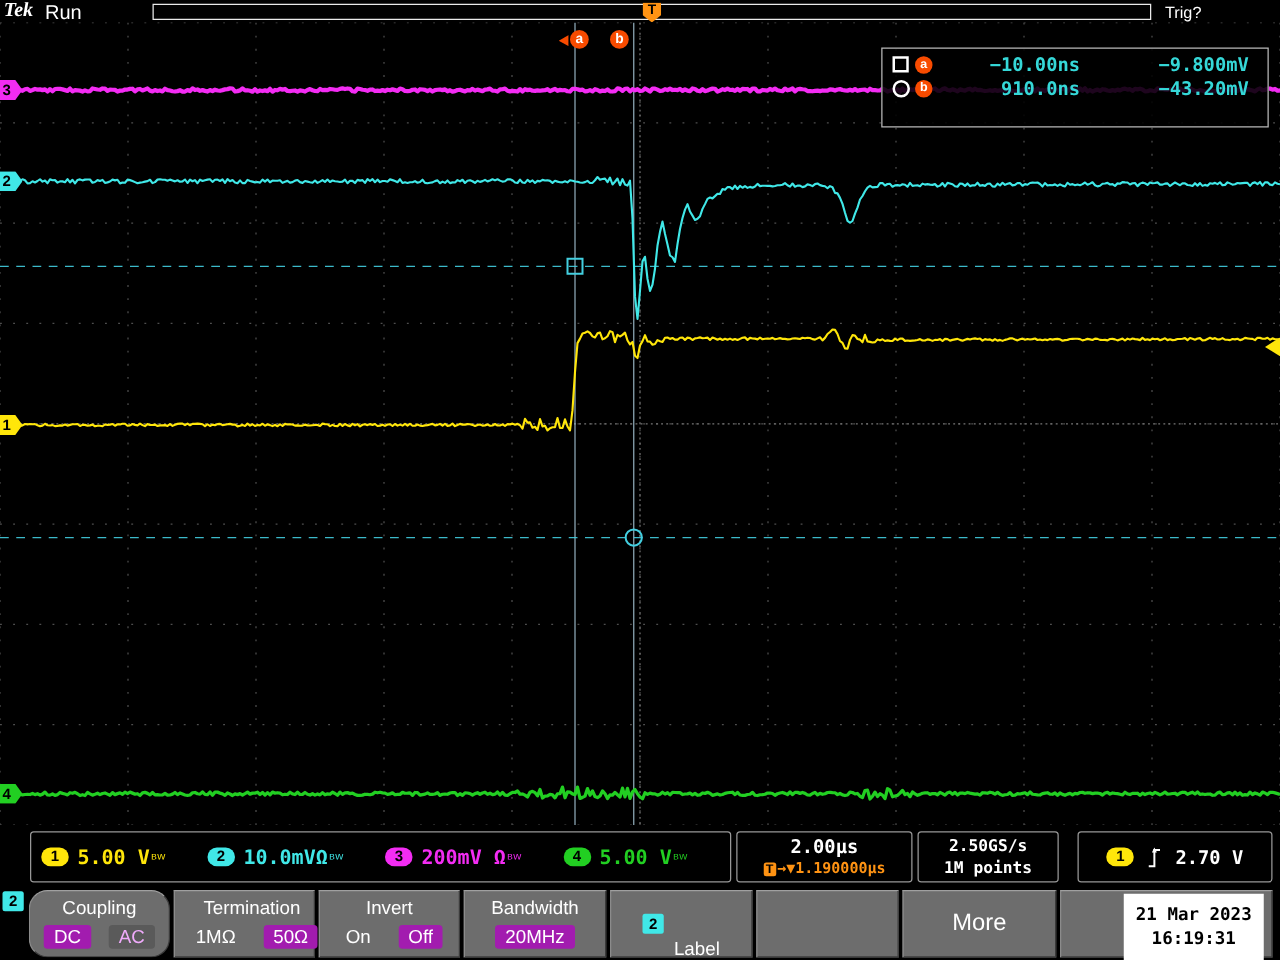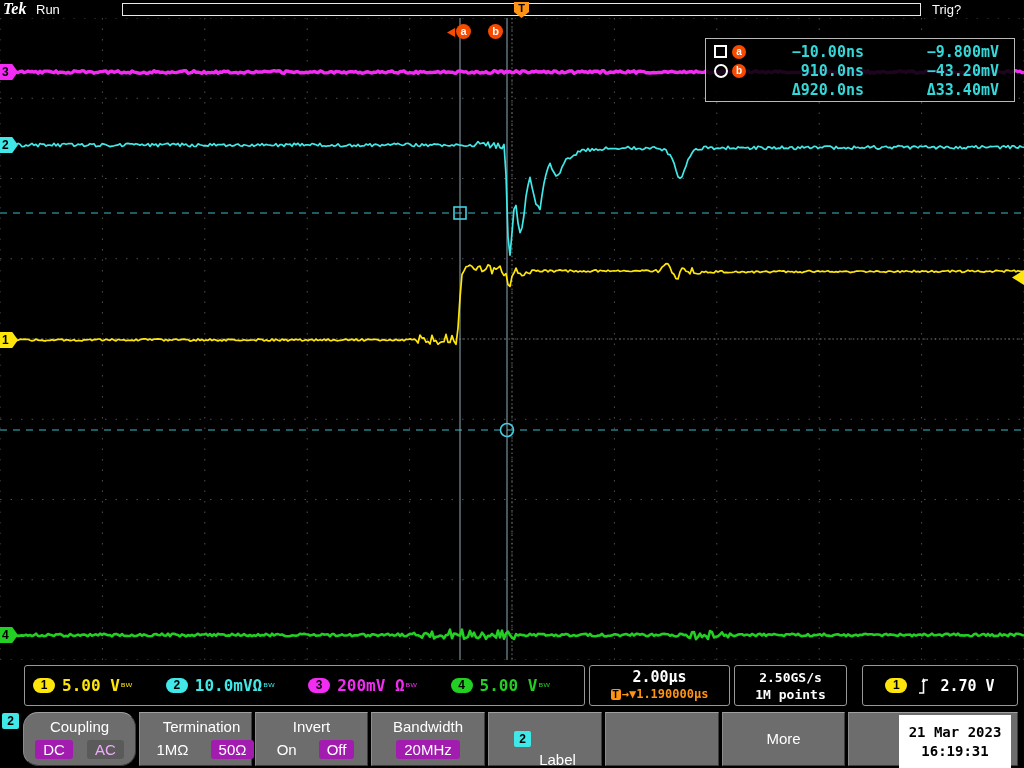--- a/index.html
+++ b/index.html
@@ -3,21 +3,21 @@
 <meta charset="utf-8">
 <style>
   html,body{margin:0;padding:0;background:#000;width:1024px;height:768px;overflow:hidden;}
   body{font-family:"Liberation Sans",sans-serif;}
   .scope{position:relative;width:1024px;height:768px;background:#000;}
   .mono{font-family:"DejaVu Sans Mono",monospace;}
 
   
   .topbar{position:absolute;top:0;left:0;width:832px;height:18px;background:#000;}
   .tek{position:absolute;left:3px;top:0px;color:#fff;font:italic bold 16px "Liberation Serif",serif;}
-  .run{position:absolute;left:36px;top:2px;color:#fff;font-size:13px;}
+  .run{position:absolute;left:36px;top:2px;color:#fff;font-size:16px;}
   .posbar{position:absolute;left:122px;top:3px;width:799px;height:13px;border:1px solid #e9e9e9;box-sizing:border-box;background:#000;}
   .trig-flag{position:absolute;left:391px;top:-2px;width:15px;height:16px;background:#ff9313;color:#000;
     font:bold 11px "Liberation Sans",sans-serif;text-align:center;line-height:12px;
     clip-path:polygon(0 0,100% 0,100% 62%,50% 100%,0 62%);}
   .trigq{position:absolute;left:932px;top:2px;color:#fff;font-size:13px;}
 
   
   .display{position:absolute;top:18px;left:0;width:1024px;height:642px;background:#000;}
   #wave-svg{position:absolute;top:0;left:0;}
 
@@ -66,21 +66,21 @@
   .panel{position:absolute;top:2px;height:54px;background:#6d6d6d;box-sizing:border-box;text-align:center;
     border-top:1px solid #a0a0a0;border-left:1px solid #8b8b8b;border-right:1px solid #3c3c3c;border-bottom:1px solid #3c3c3c;}
   .plabel{color:#fff;font-size:15px;margin-top:5px;}
   .optrow{display:flex;justify-content:center;align-items:center;gap:14px;margin-top:5px;}
   .opt{color:#fff;font-size:15px;padding:1px 8px;border-radius:3px;}
   .opt.sel{background:#a21caf;color:#fff;}
   .opt.dim{background:#5a5a5a;color:#f0abfc;}
   .lblrow{display:flex;align-items:center;justify-content:center;gap:8px;height:100%;}
   .lbl-badge{width:17px;height:16px;background:#40e8e8;color:#000;font:bold 12px/16px "Liberation Sans",sans-serif;text-align:center;border-radius:2px;}
   .lbl-text{color:#fff;font-size:15px;margin-top:41px;}
-  .morelbl{color:#fff;font-size:15px;line-height:52px;}
+  .morelbl{color:#fff;font-size:19px;line-height:52px;}
   .dtbox{position:absolute;right:6px;top:2px;width:112px;height:54px;background:#fff;color:#000;
     font:bold 14px "DejaVu Sans Mono",monospace;text-align:center;padding-top:8px;box-sizing:border-box;line-height:19px;}
 </style>
 </head>
 <body>
 
 <div class="scope">
 
   <div class="topbar">
     <span class="tek">Tek</span>
@@ -137,26 +137,20 @@
         <span class="ic-ab">a</span>
         <span class="cval">−10.00ns</span>
         <span class="cval">−9.800mV</span>
       </div>
       <div class="crow">
         <span class="ic-ci"></span>
         <span class="ic-ab">b</span>
         <span class="cval">910.0ns</span>
         <span class="cval">−43.20mV</span>
       </div>
-      <div class="crow">
-        <span></span>
-          <span></span>
-        <span class="cval">Δ920.0ns</span>
-        <span class="cval">Δ33.40mV</span>
-      </div>
     </div>
 
     <div class="ch-badge bg-m" style="top:46px;">3</div>
     <div class="ch-badge bg-c" style="top:119px;">2</div>
     <div class="ch-badge bg-y" style="top:314px;">1</div>
     <div class="ch-badge bg-g" style="top:609px;">4</div>
 
     <div class="yarrow"></div>
   </div>
 

